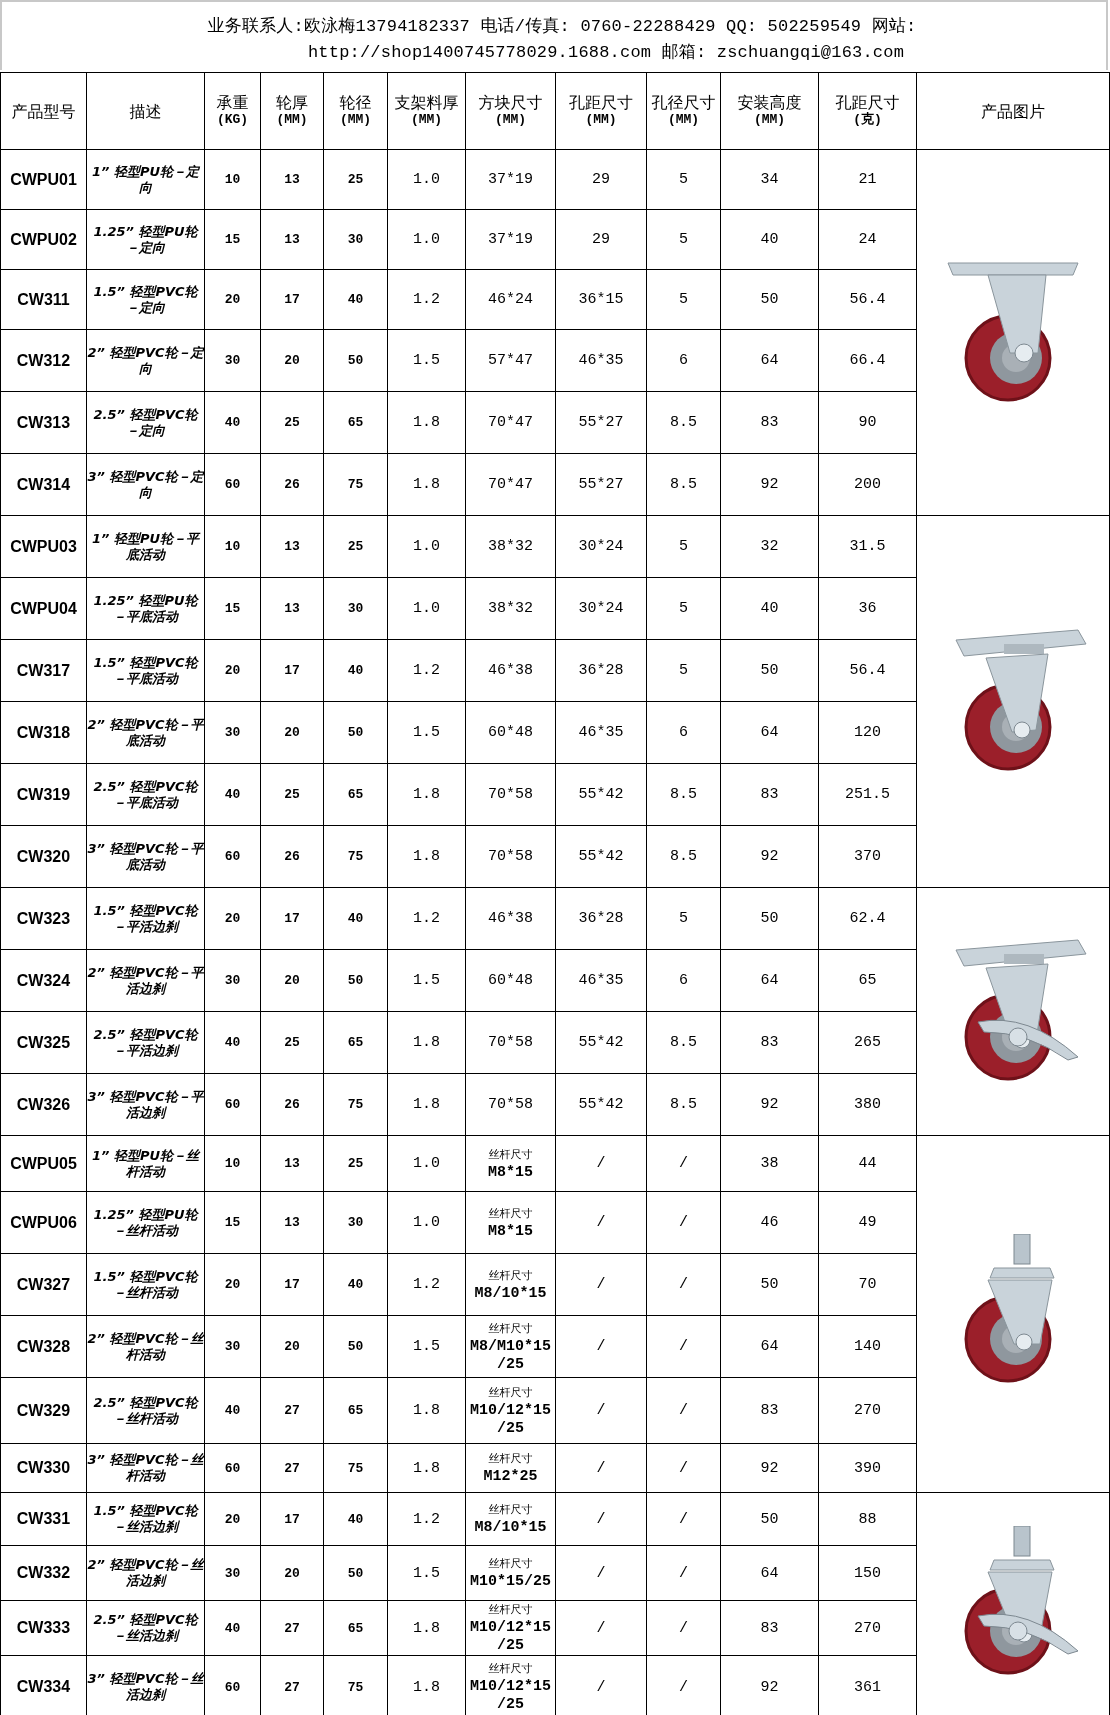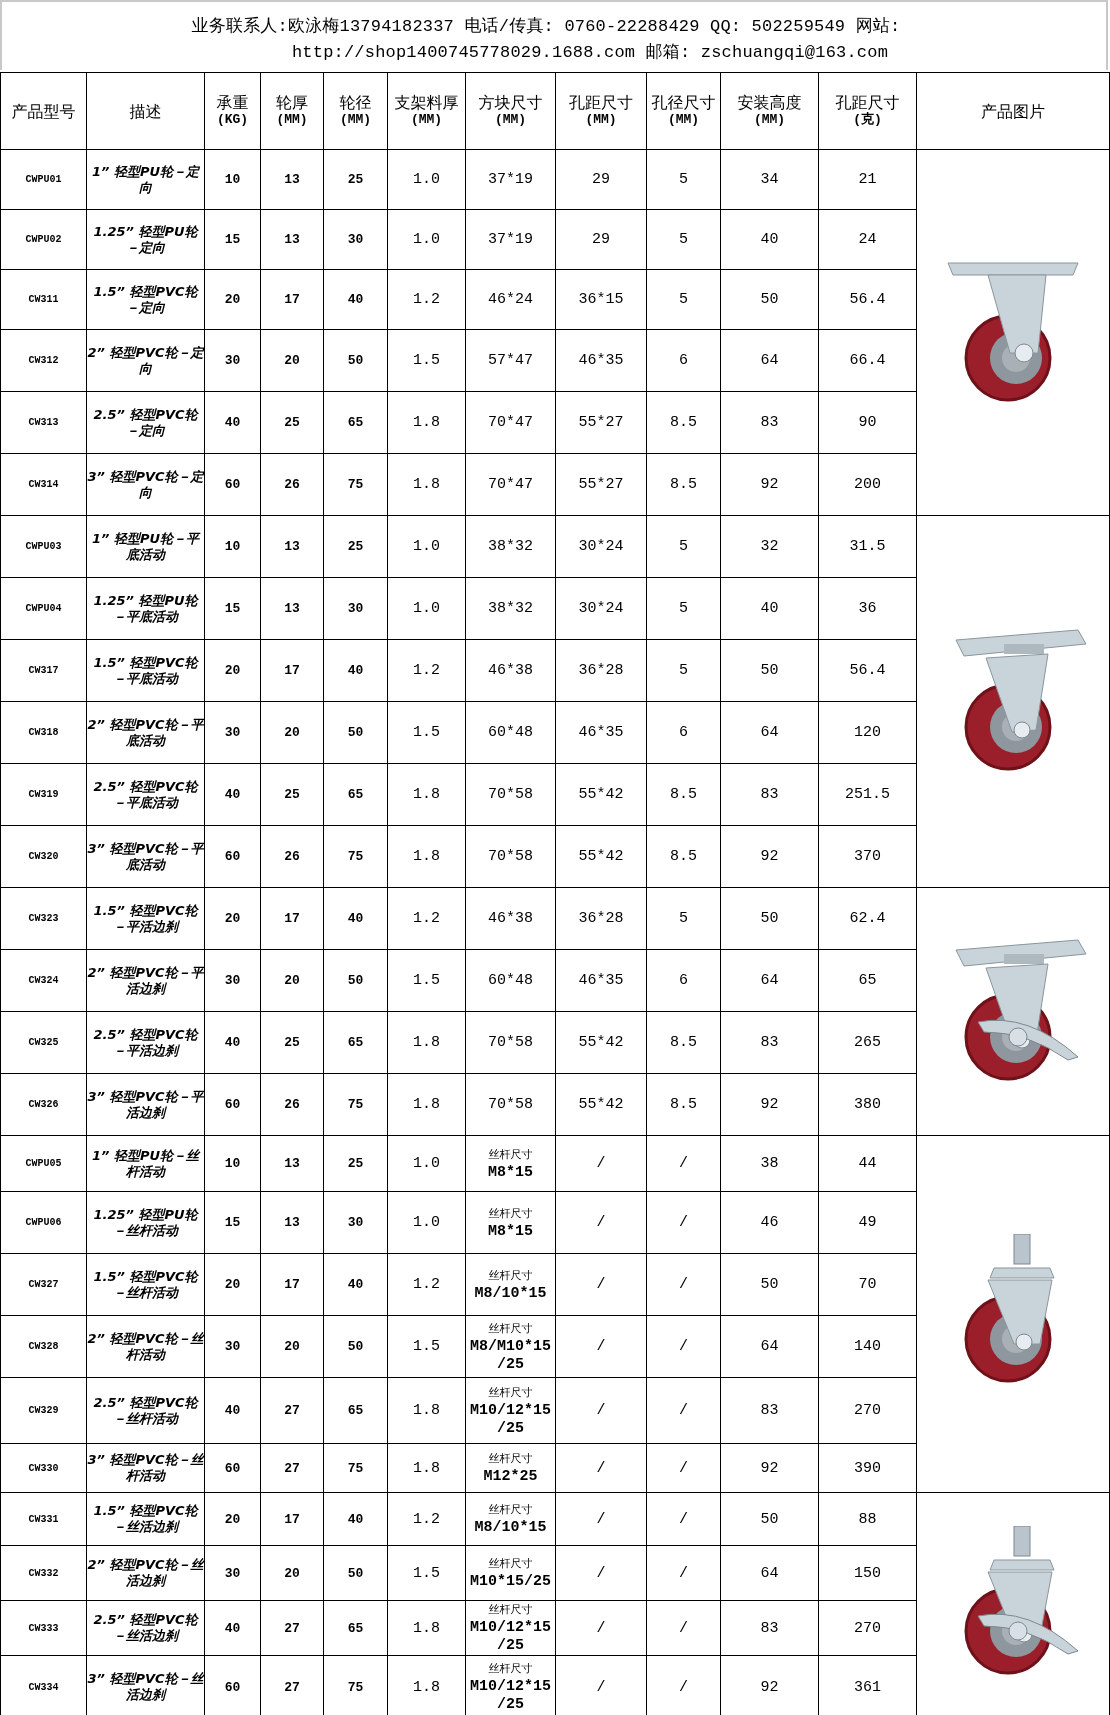--- a/index.html
+++ b/index.html
@@ -1,28 +1,28 @@
 <!DOCTYPE html>
 <html><head>
 <meta charset="utf-8">
 <style>
   html, body { margin: 0; padding: 0; background: #ffffff; }
   body { width: 1110px; height: 1715px; position: relative; overflow: hidden;
          font-family: "DejaVu Serif", "Liberation Serif", serif; color: #000; }
   .header-box { position: absolute; left: 0; top: 0; width: 1108px; height: 70px;
                 border-left: 2px solid #c8c8c8; border-top: 2px solid #c8c8c8; border-right: 2px solid #c8c8c8; box-sizing: border-box; }
-  .header-line { position: absolute; left: 0; width: 1092px; text-align: center;
+  .header-line { position: absolute; left: 16px; width: 1092px; text-align: center;
                  font-family: "Liberation Mono", "DejaVu Sans Mono", monospace; font-size: 17px; letter-spacing: 0.2px; }
   .header-line.l1 { top: 14px; }
   .header-line.l2 { top: 40px; margin-left: 44px; }
   table.spec { position: absolute; left: 0; top: 72px; border-collapse: collapse; table-layout: fixed; width: 1109px; }
   table.spec td, table.spec th { border: 1.5px solid #000; text-align: center; vertical-align: middle; padding: 0; overflow: hidden; }
   table.spec th { font-weight: normal; font-size: 16px; line-height: 17px; font-family: "DejaVu Sans", "Liberation Sans", sans-serif; text-align: center; }
   table.spec th .unit { display: block; font-size: 13px; font-weight: bold; font-family: "Liberation Mono", monospace; }
-  td.model { font-family: Liberation Mono, monospace; font-size: 10px; font-weight: bold; }
+  td.model { font-family: Liberation Sans, sans-serif; font-size: 16px; font-weight: bold; }
   td.desc { font-family: "DejaVu Sans", "Liberation Sans", sans-serif; font-size: 13px; font-weight: bold; line-height: 16px; padding: 0 2px; font-style: italic; }
   td.num { font-family: "Liberation Mono", "DejaVu Sans Mono", monospace; font-size: 13px; font-weight: bold; }
   td.val { font-family: "Liberation Mono", "DejaVu Sans Mono", monospace; font-size: 15px; }
   td.screw { font-family: "Liberation Mono", "DejaVu Sans Mono", monospace; font-size: 15px; line-height: 18px; font-weight: bold; }
   td.screw .lbl { font-family: "DejaVu Sans", sans-serif; font-weight: normal; font-size: 11px; display: block; }
   td.img { background: #fff; }
   .caster { display: block; margin: 0 auto; }
 </style>
 </head>
 <body>

